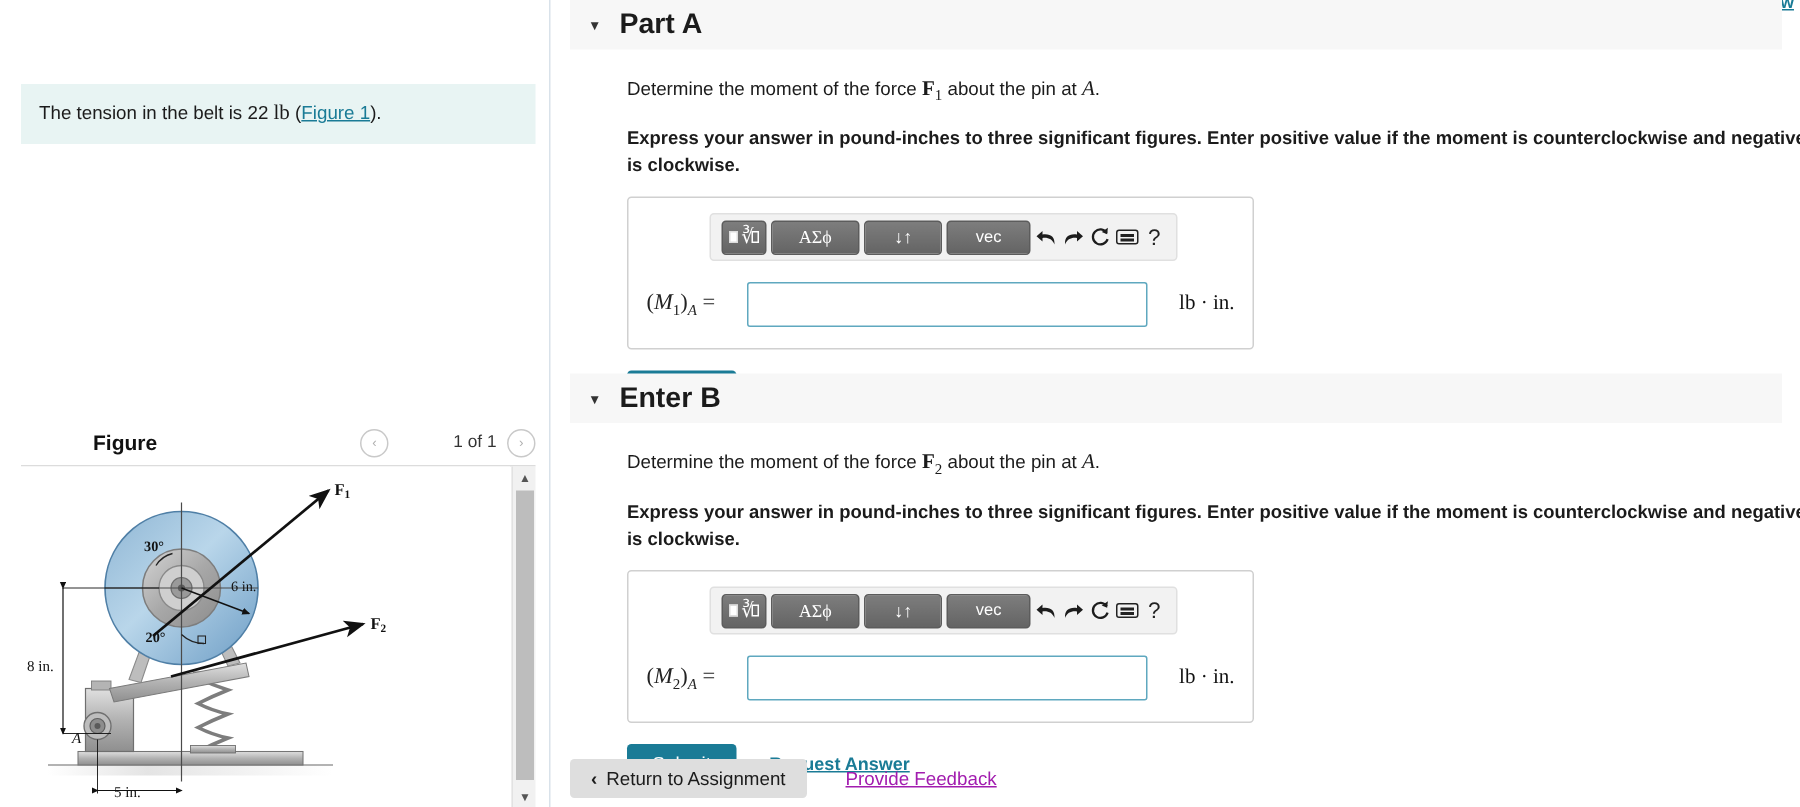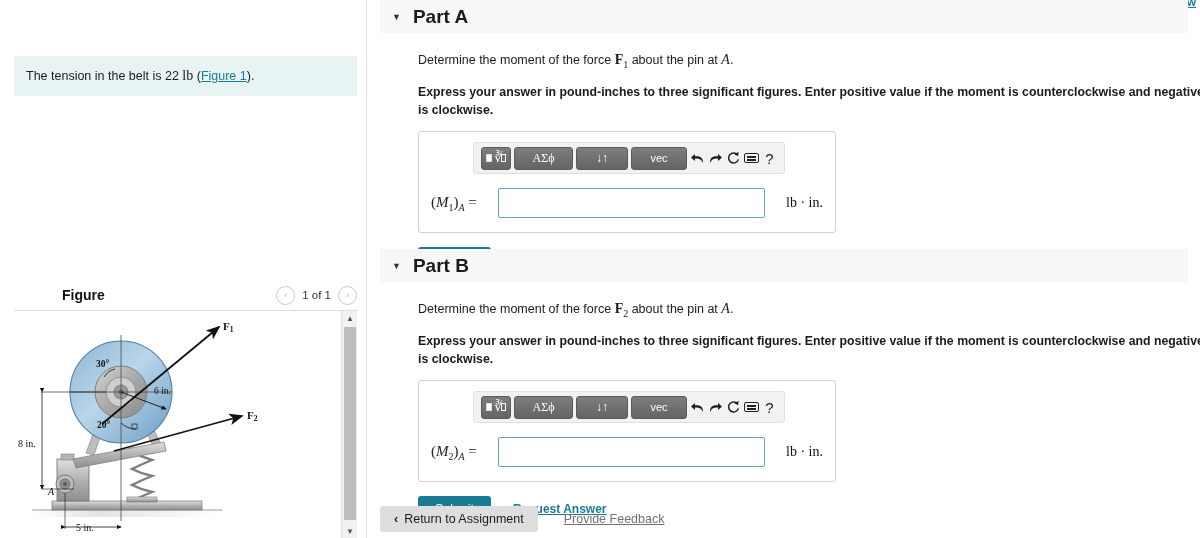--- a/index.html
+++ b/index.html
@@ -40,21 +40,21 @@
     display: flex; align-items: center; justify-content: space-between;
   }
   .figure-title { font-size: 14px; font-weight: bold; color: #111; margin-left: 48px; }
   .figure-pager { display: flex; align-items: center; gap: 7px; }
   .pager-btn {
     width: 19px; height: 19px; border-radius: 50%;
     border: 1px solid #c9c9c9; background: #fff;
     display: flex; align-items: center; justify-content: center;
     font-size: 9px; color: #b0b0b0; cursor: pointer;
   }
-  .pager-count { font-size: 11.5px; color: #333; }
+  .pager-count { font-size: 11.5px; color: #333; margin-left: 36px; }
 
   .figure-rule {
     position: absolute; left: 14px; top: 310px;
     width: 343px; height: 1px; background: #dcdcdc;
   }
   .figure-viewport {
     position: absolute; left: 14px; top: 311px;
     width: 326px; height: 227px;
     background: #ffffff; overflow: hidden;
   }
@@ -222,21 +222,21 @@
     display: flex; align-items: center; gap: 26px;
   }
   .return-btn {
     background: #dedede; border: none; border-radius: 3px;
     height: 26px; padding: 0 14px;
     font-size: 12.5px; color: #1b1b1b; cursor: pointer;
     display: flex; align-items: center; gap: 6px;
     font-family: "Liberation Sans", sans-serif;
   }
   .feedback-link {
-    color: #737373; text-decoration: underline;
+    color: #a21caf; text-decoration: underline;
     font-size: 12.5px; cursor: pointer;
   }
   svg { display: block; }
 </style>
 </head>
 <body>
 
 <div class="page">
 
   <div class="left-panel">
@@ -417,21 +417,21 @@
         <div class="action-row">
           <button class="submit-btn">Submit</button>
           <span class="request-link">Request Answer</span>
         </div>
       </div>
     </div>
 
     <div class="part-block" style="top:249px;">
       <div class="part-header">
         <span class="caret">▼</span>
-        <span class="part-title">Part B</span>
+        <span class="part-title">Enter B</span>
       </div>
       <div class="part-body">
         <div class="prompt">
           <span>Determine the moment of the force </span><span class="boldvec"><span>F</span><sub>2</sub></span><span> about the pin at </span><span class="mathvar">A</span><span>.</span>
         </div>
         <div class="instruction">
           <span>Express your answer in pound-inches to three significant figures. Enter positive value if the moment is counterclockwise and negative value if the moment</span>
           <span class="l2">is clockwise.</span>
         </div>
 

